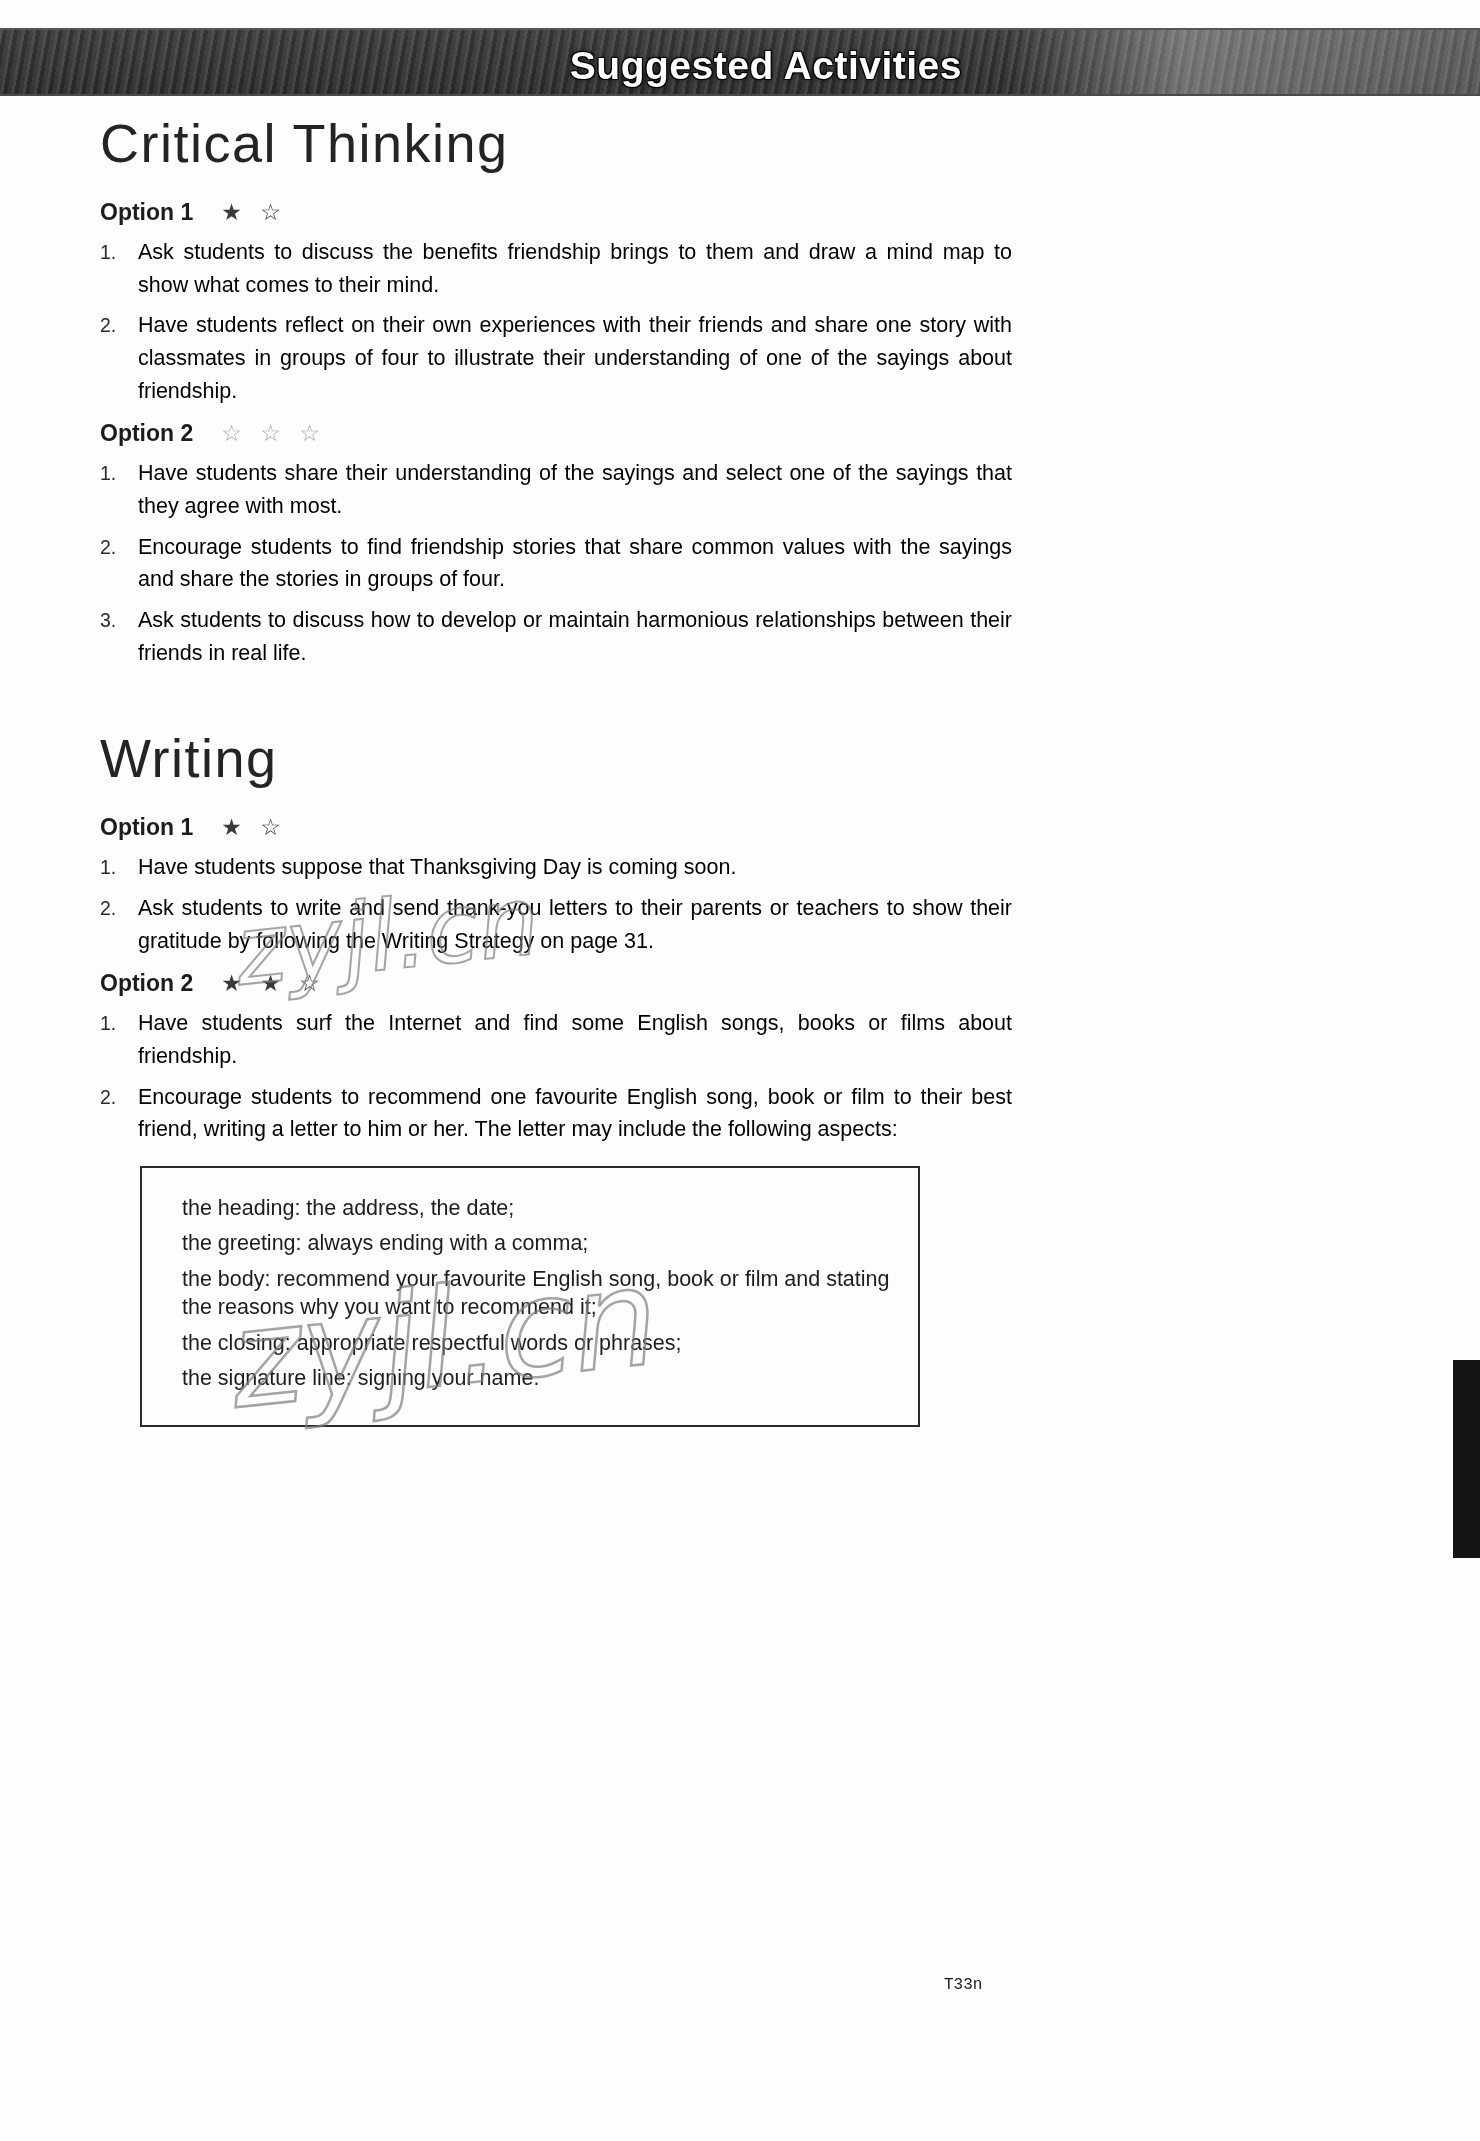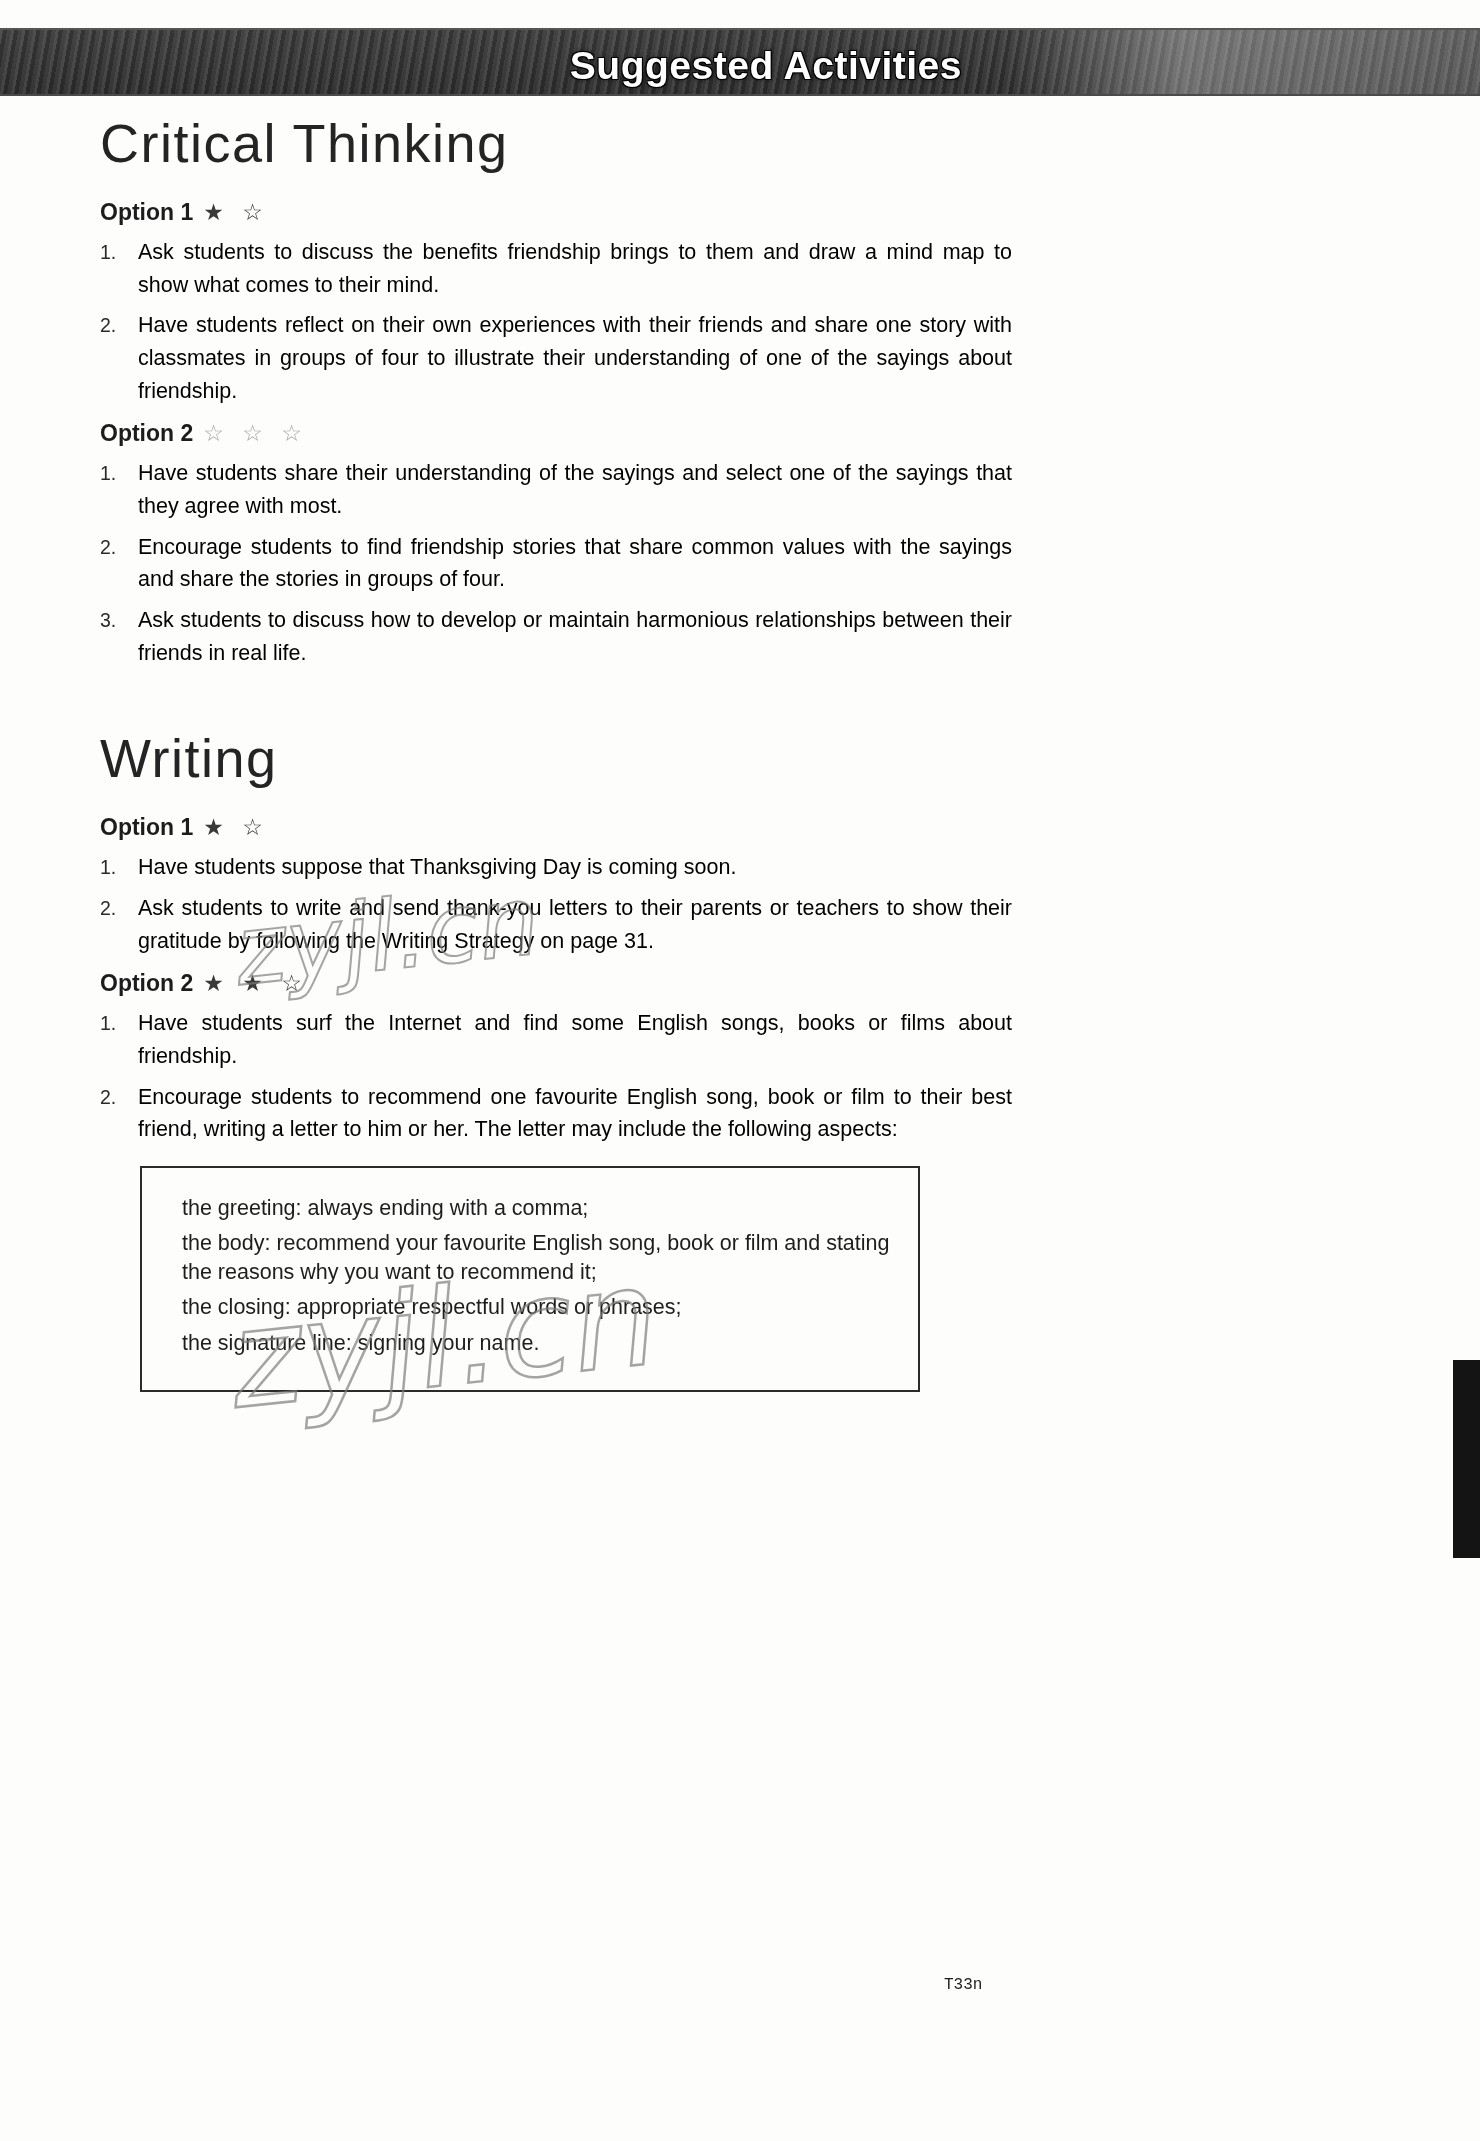--- a/index.html
+++ b/index.html
@@ -51,21 +51,21 @@
     font-weight: 400;
     letter-spacing: 1.5px;
     color: #242424;
     margin: 0 0 24px 0;
   }
   .section-title.writing { margin-top: 58px; }
 
   .option-row {
     display: flex;
     align-items: center;
-    gap: 10px;
+    gap: 28px;
     margin: 12px 0 10px 0;
   }
   .option-label {
     font-size: 23px;
     font-weight: bold;
     color: #1c1c1c;
   }
   .stars {
     font-size: 23px;
     letter-spacing: 6px;
@@ -211,20 +211,21 @@
         <span class="num">1.</span>
         <span class="txt">Have students surf the Internet and find some English songs, books or films about friendship.</span>
       </div>
       <div class="item">
         <span class="num">2.</span>
         <span class="txt">Encourage students to recommend one favourite English song, book or film to their best friend, writing a letter to him or her. The letter may include the following aspects:</span>
       </div>
     </div>
 
     <div class="letter-box">
+      <p class="box-line">the heading: the address, the date;</p>
       <p class="box-line">the greeting: always ending with a comma;</p>
       <p class="box-line">the body: recommend your favourite English song, book or film and stating the reasons why you want to recommend it;</p>
       <p class="box-line">the closing: appropriate respectful words or phrases;</p>
       <p class="box-line">the signature line: signing your name.</p>
     </div>
 
   </div>
 
   <div class="watermark wm-1">zyjl.cn</div>
   <div class="watermark wm-2">zyjl.cn</div>

